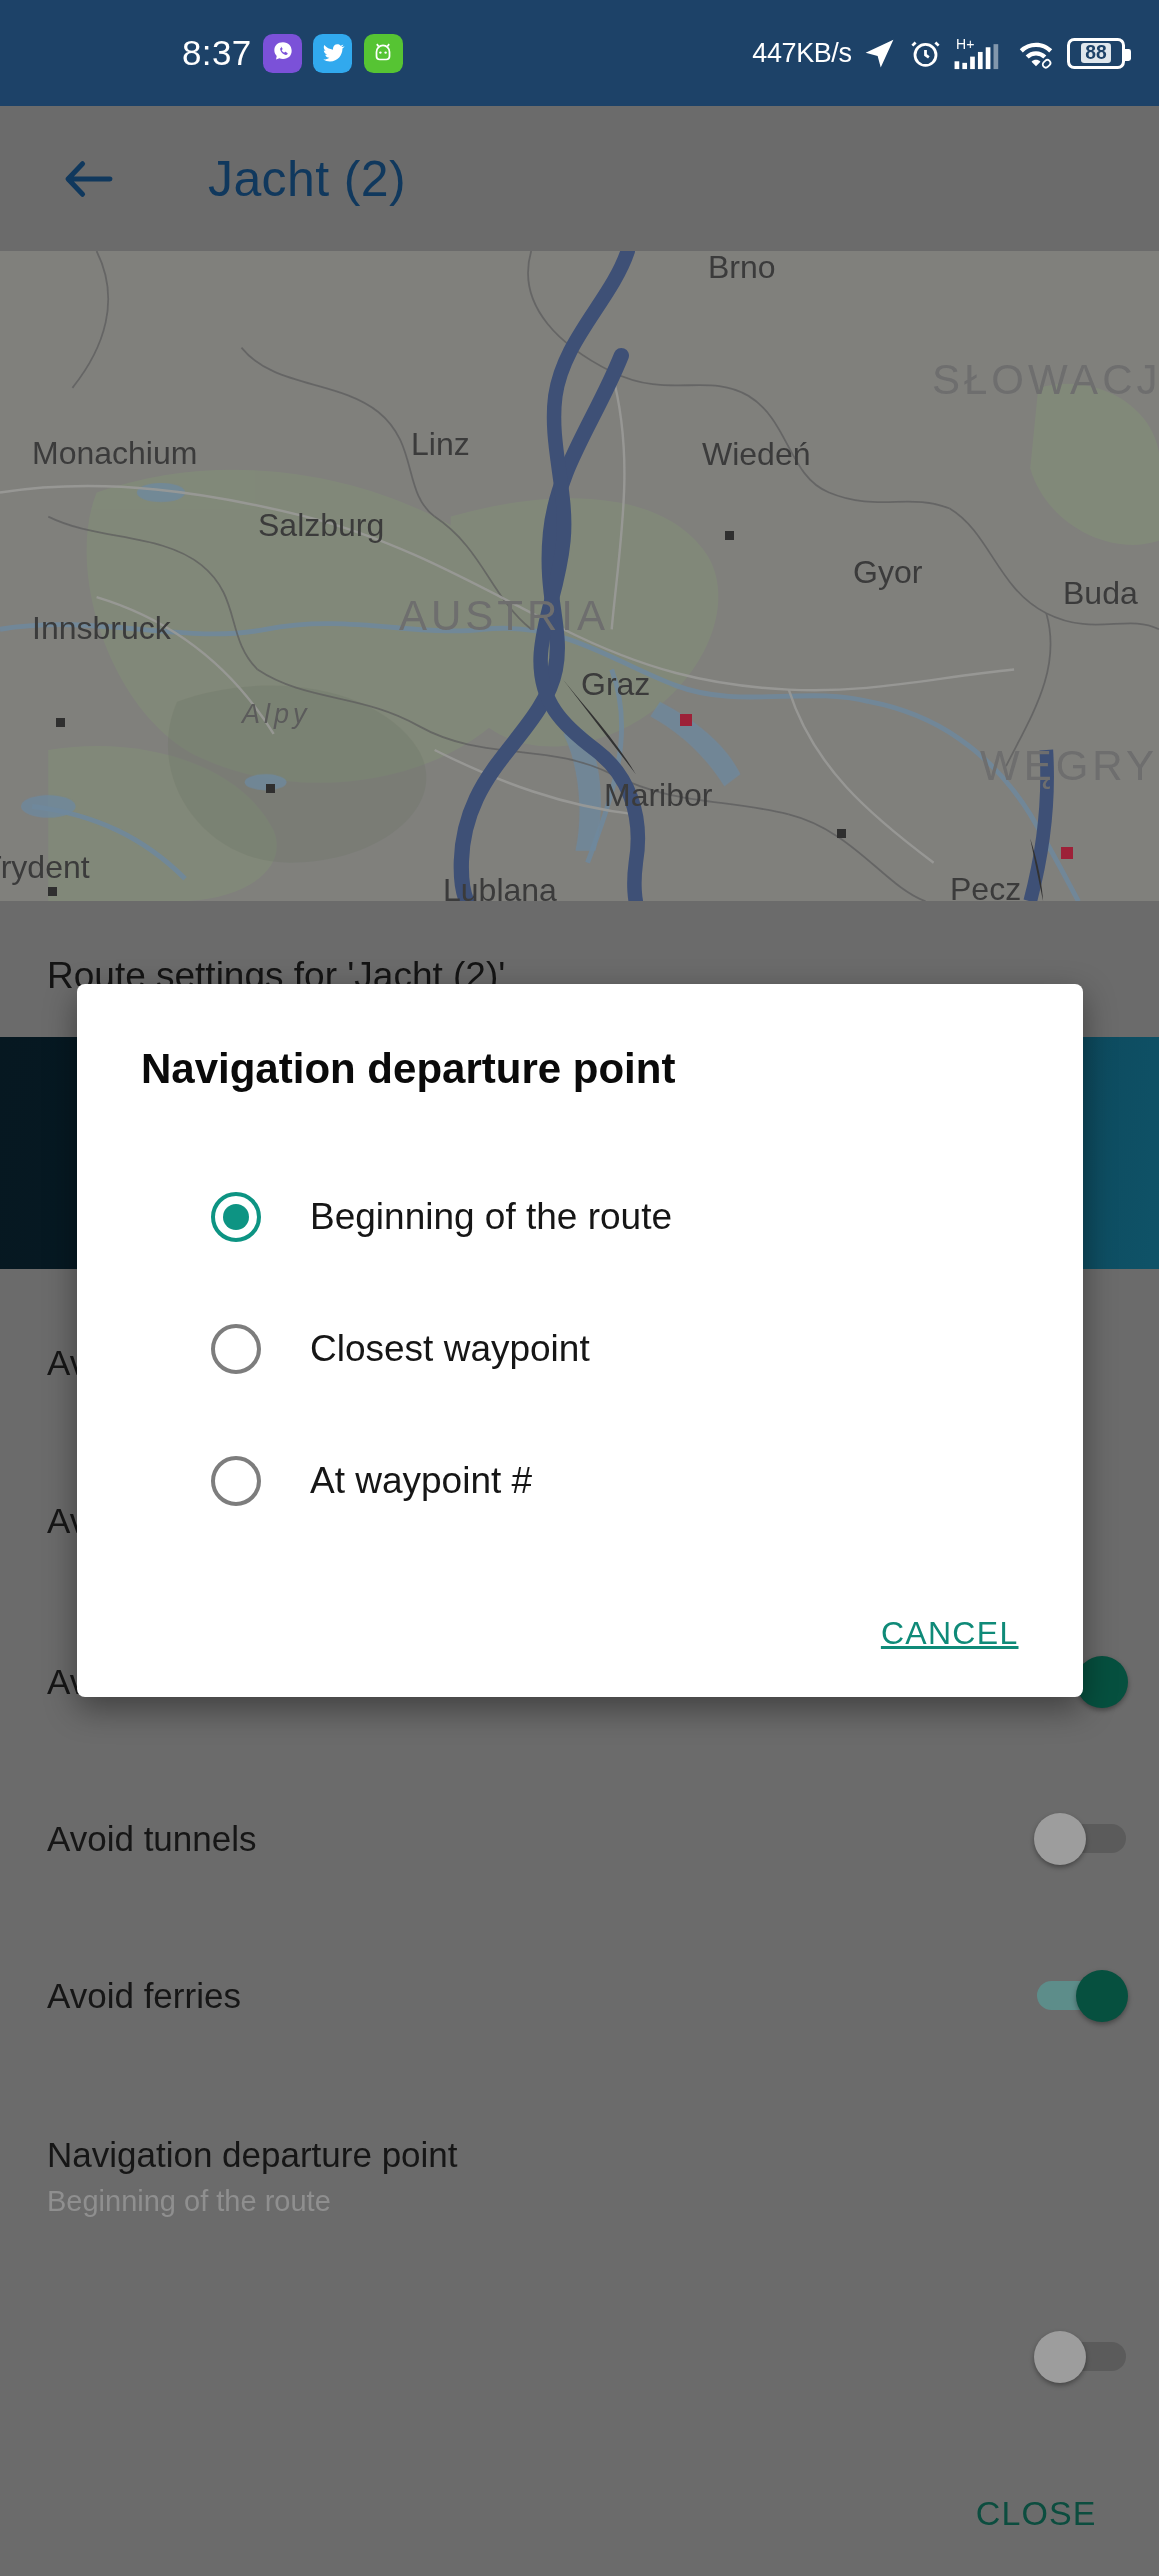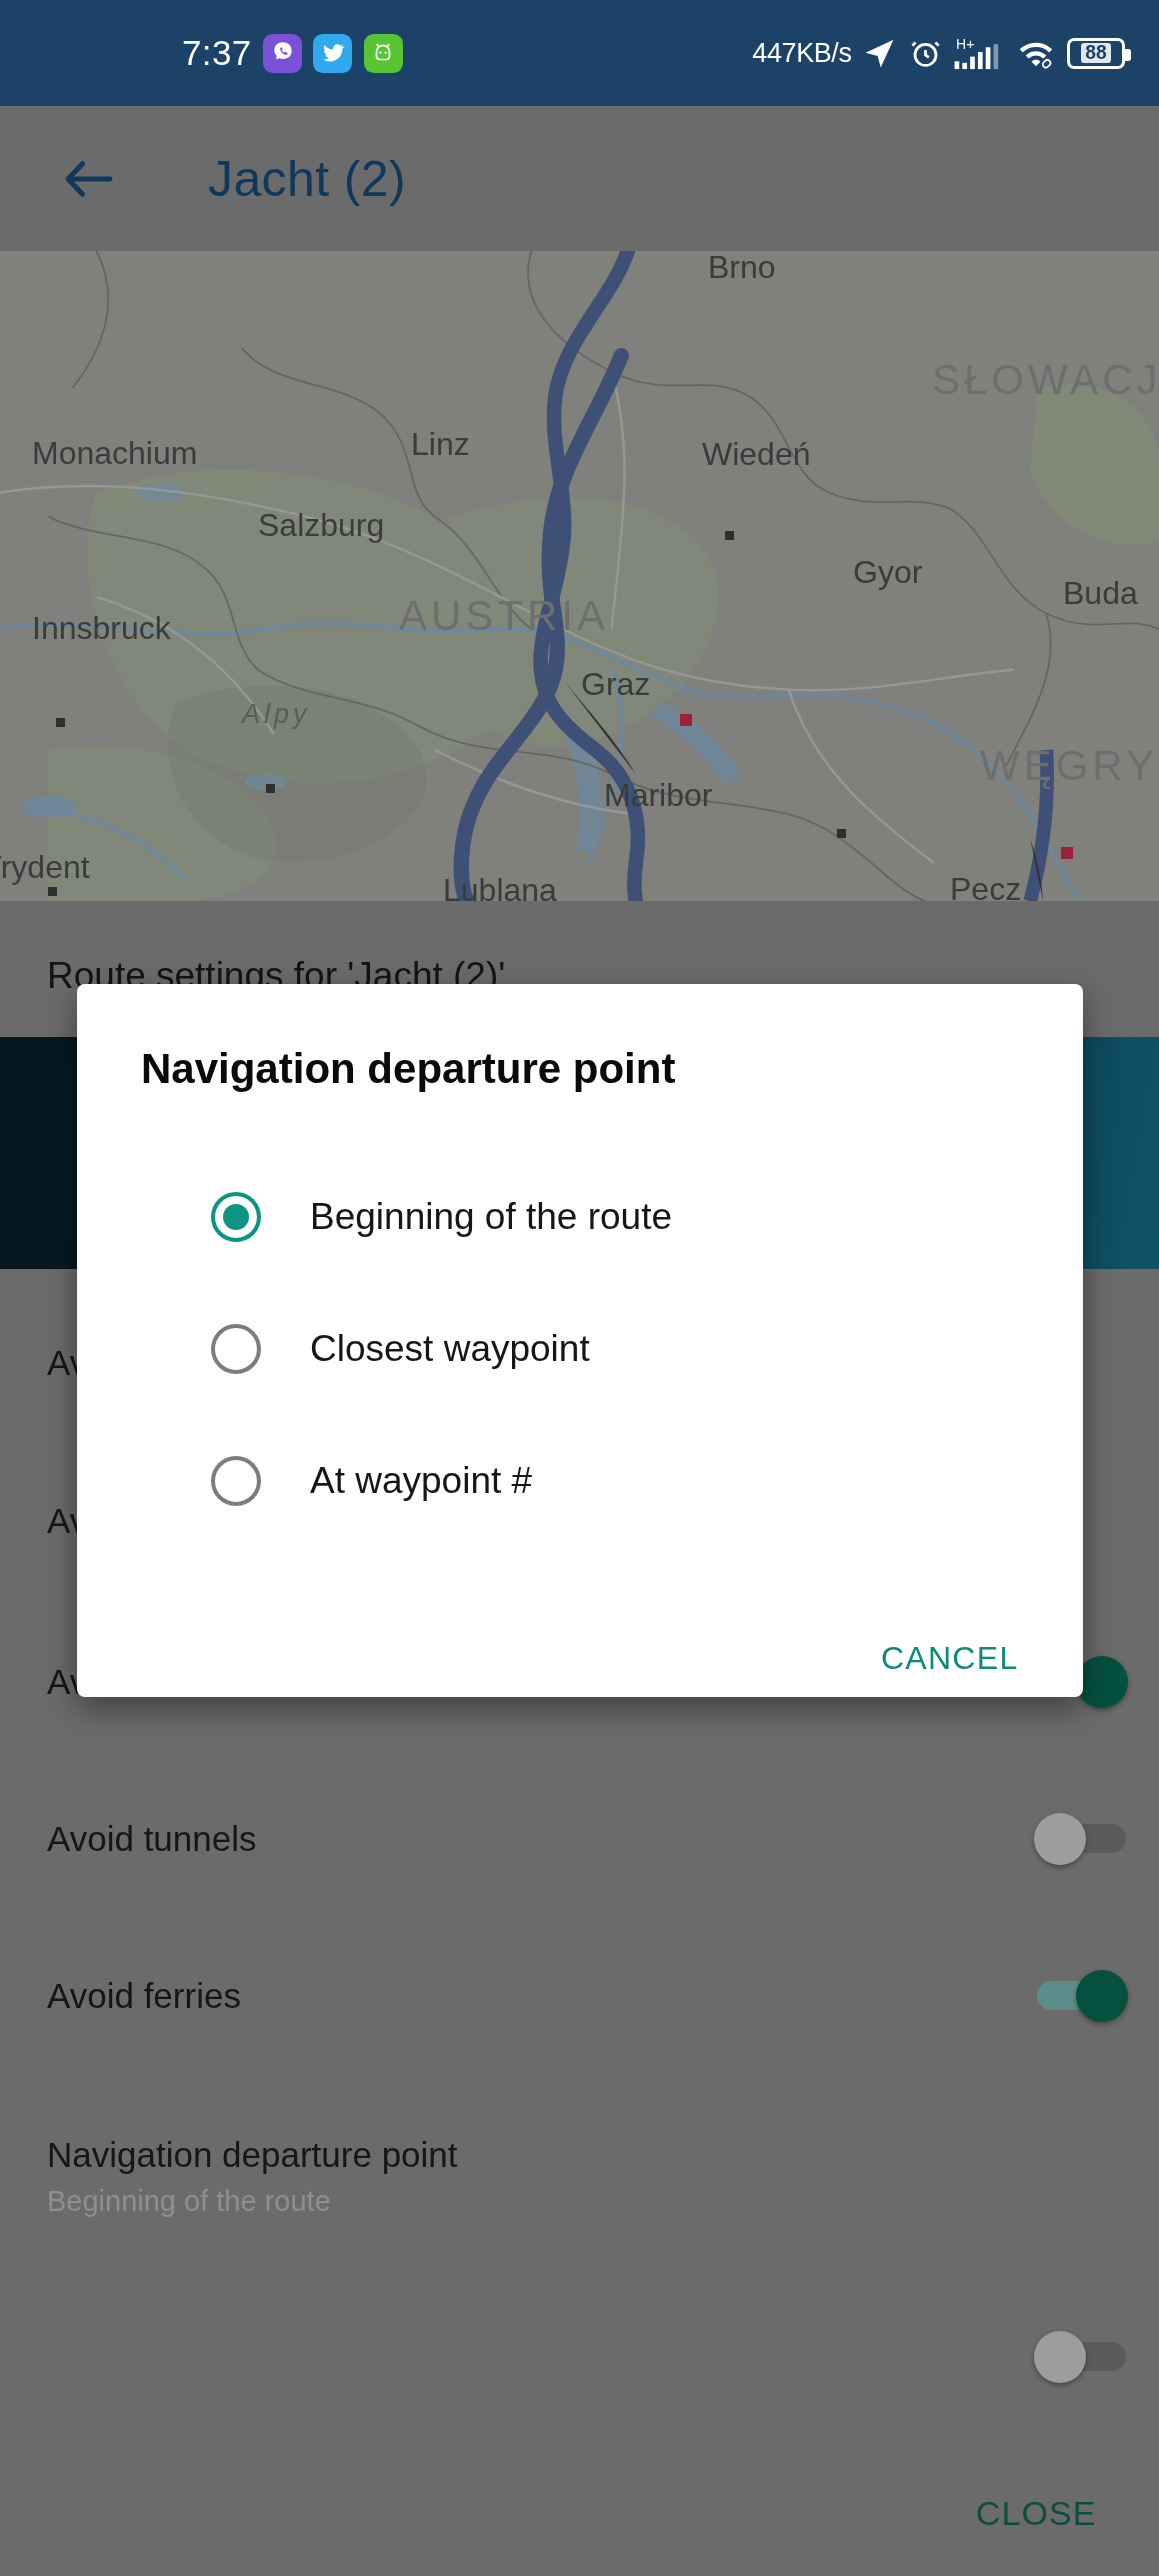--- a/index.html
+++ b/index.html
@@ -136,28 +136,28 @@
   .radio.sel{ border-color:#0d9483; }
   .radio.sel::after{
     content:""; width:26px;height:26px;border-radius:50%;background:#0d9483;
   }
   .opt-label{ position:absolute; left:233px; font-size:37px; color:#161616; }
   #dialog-cancel{
     position:absolute; right:61px; top:1604px; font-size:32px; color:#0f8a78;
     font-weight:500; letter-spacing:1.3px; background:transparent; border:none;
     font-family:"Liberation Sans", sans-serif; cursor:pointer; padding:11.3px 14.5px;
   }
-  #dialog-cancel{ position:absolute; right:50px; top:645px; }
+  #dialog-cancel{ position:absolute; right:50px; top:620px;text-decoration:underline; }
 </style>
 </head>
 <body>
 
 <div id="status-bar">
   <div class="sb-left">
-    <span class="sb-clock">7:37</span>
+    <span class="sb-clock">8:37</span>
     <span class="app-ico ico-viber">
       <svg width="26" height="26" viewBox="0 0 24 24" fill="#fff">
           <path d="M12 2C7 2 4 5 4 9.5c0 2.3.9 4 2.2 5.2l-.6 3.3 3-1.1c1.1.4 2.2.6 3.4.6 5 0 8-3 8-7.5S17 2 12 2zm-2.2 4.2c.3-.1.6 0 .8.3l.9 1.4c.2.3.1.6-.1.8l-.5.5c-.1.1-.1.3 0 .5.4.8 1.1 1.5 1.9 1.9.2.1.4.1.5 0l.5-.5c.2-.2.5-.3.8-.1l1.4.9c.3.2.4.5.3.8-.2.6-.8 1.1-1.5 1.1-2.4 0-5.4-3-5.4-5.4 0-.7.5-1.3 1.1-1.5z"></path>
         </svg>
     </span>
     <span class="app-ico ico-twitter">
       <svg width="26" height="26" viewBox="0 0 24 24" fill="#fff">
           <path d="M22 5.9c-.7.3-1.5.5-2.3.6.8-.5 1.5-1.3 1.8-2.3-.8.5-1.6.8-2.6 1C18.2 4.5 17.2 4 16 4c-2.2 0-4 1.8-4 4 0 .3 0 .6.1.9C8.8 8.7 5.9 7.1 4 4.7c-.3.6-.5 1.3-.5 2 0 1.4.7 2.6 1.8 3.3-.7 0-1.3-.2-1.8-.5 0 2 1.4 3.6 3.2 4-.3.1-.7.1-1.1.1-.3 0-.5 0-.8-.1.5 1.6 2 2.8 3.8 2.8-1.4 1.1-3.1 1.7-5 1.7H3c1.8 1.1 3.9 1.8 6.2 1.8 7.4 0 11.5-6.2 11.5-11.5v-.5c.8-.6 1.5-1.3 2-2.1z"></path>
         </svg>
     </span>

